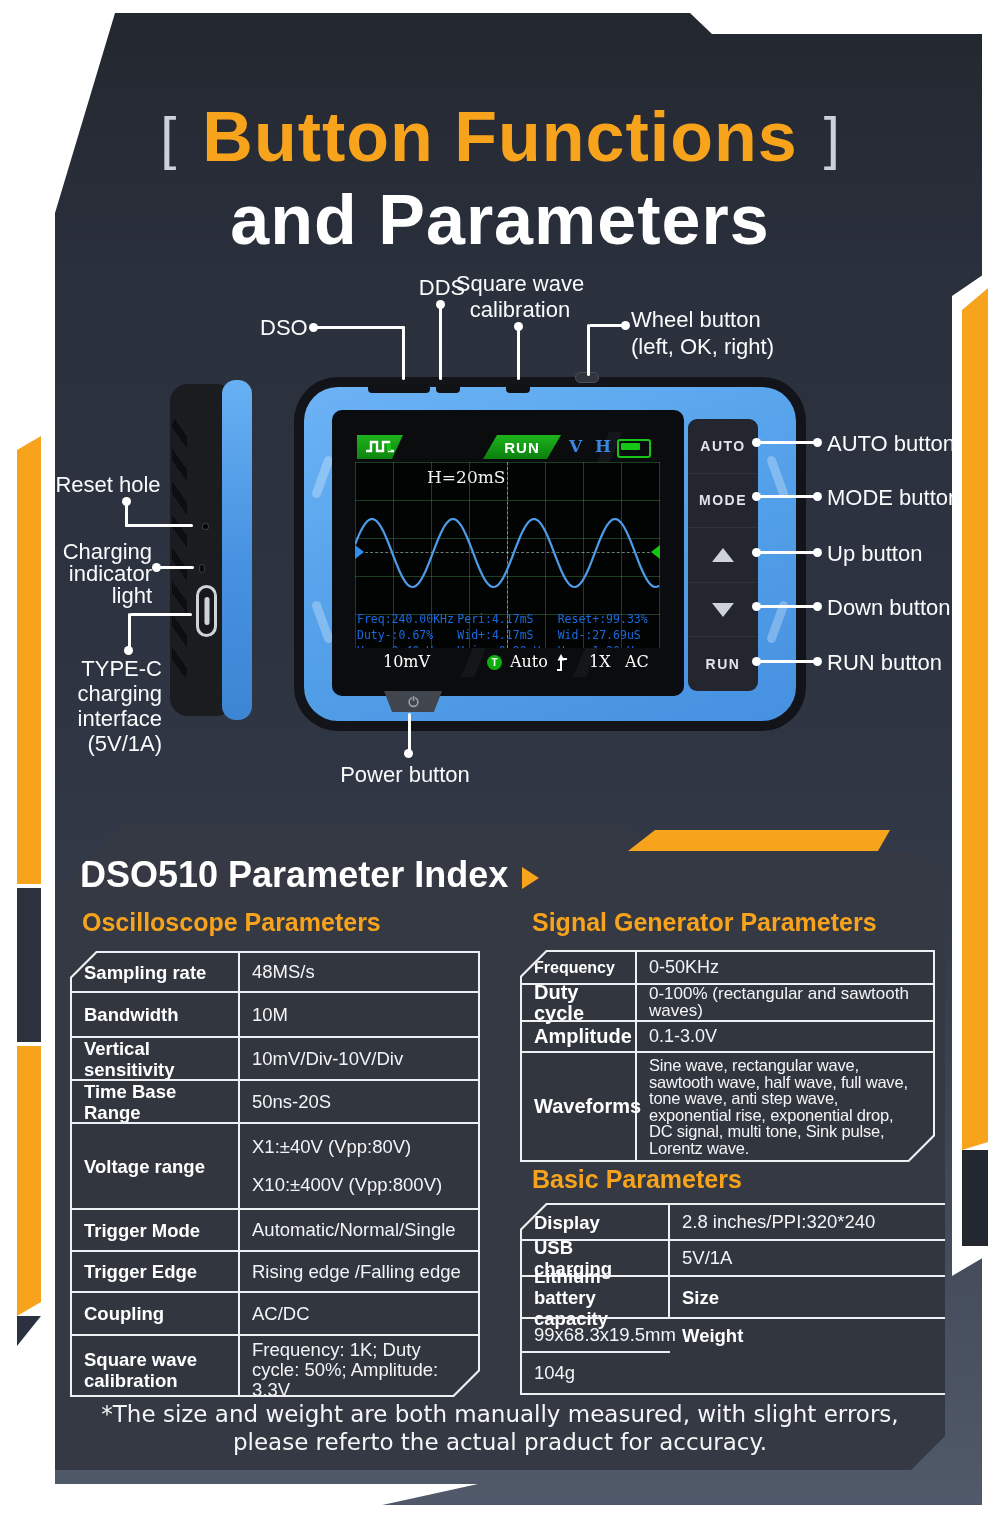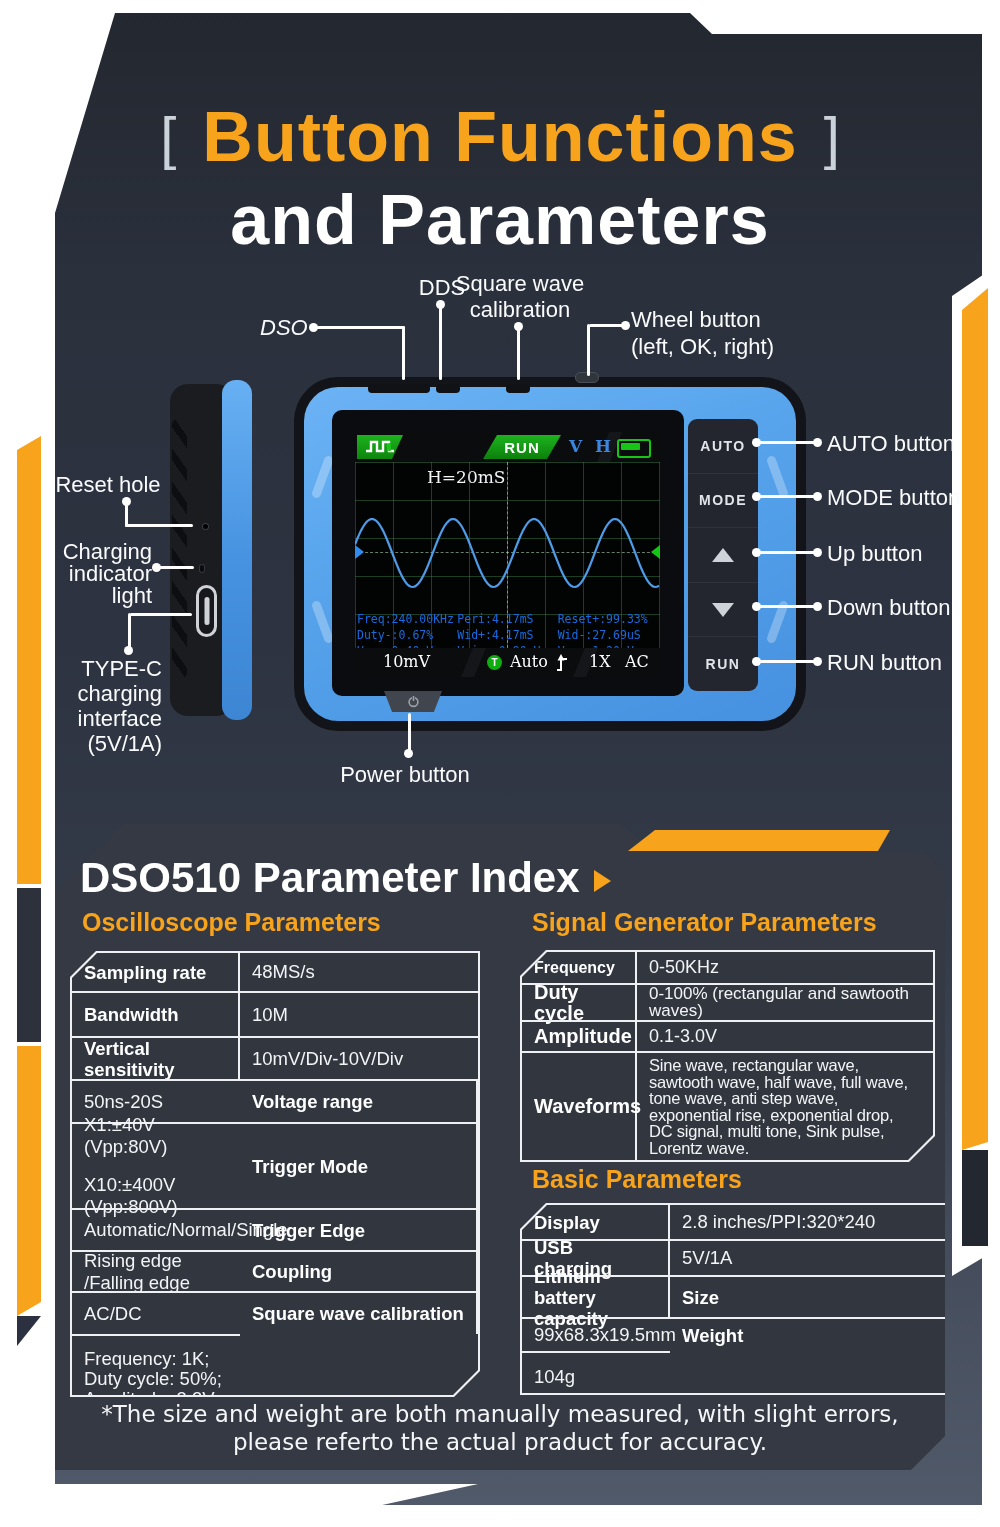--- a/index.html
+++ b/index.html
@@ -103,32 +103,32 @@
   .bot-item{font-family:"DejaVu Serif",serif;color:#ffffff;font-size:16px;position:absolute;top:4px;}
   .trig-circle{position:absolute;left:132px;top:7px;width:15px;height:15px;border-radius:50%;background:#0eae0e;
     color:#fff;font-size:10px;font-weight:700;display:flex;align-items:center;justify-content:center;}
   .bar-sep{position:absolute;top:0;width:13px;height:100%;background:#15161a;transform:skewX(-22deg);}
 
   
   .param-panel{left:55px;top:824px;width:890px;height:646px;background:#343943;
     clip-path:polygon(68px 0,565px 0,600px 27px,868px 27px,890px 48px,890px 612px,856px 646px,0 646px,0 68px);}
   .param-accent{left:628px;top:830px;width:262px;height:21px;background:#F7A31C;
     clip-path:polygon(27px 0,100% 0,calc(100% - 12px) 100%,0 100%);}
-  .pi-title{position:absolute;left:25px;top:30px;color:#ffffff;font-size:42px;font-weight:800;display:flex;align-items:center;}
+  .pi-title{position:absolute;left:25px;top:30px;color:#ffffff;font-size:36px;font-weight:800;display:flex;align-items:center;}
   .pi-arrow{display:inline-block;width:0;height:0;border-top:11px solid transparent;border-bottom:11px solid transparent;border-left:17px solid #F7A31C;margin-left:14px;margin-top:6px;}
   .sec-head{position:absolute;color:#F7A31C;font-size:25px;font-weight:700;}
   .ptable{position:absolute;background:#eef0f3;
     clip-path:polygon(26px 0,100% 0,100% calc(100% - 26px),calc(100% - 26px) 100%,0 100%,0 26px);}
   .ptable-in{position:absolute;inset:2px;background:#31363f;
     clip-path:polygon(25px 0,100% 0,100% calc(100% - 25px),calc(100% - 25px) 100%,0 100%,0 25px);}
   .tbl{display:grid;height:100%;}
   .tbl-osc{grid-template-columns:168px 1fr;grid-template-rows:38px 45px 43px 43px 86px 42px 41px 43px 1fr;}
   .tbl-sig{grid-template-columns:115px 1fr;grid-template-rows:31px 37px 31px 1fr;}
   .tbl-bas{grid-template-columns:148px 1fr;grid-template-rows:34px 36px 42px 34px 1fr;}
-  .cell{display:flex;align-items:center;padding:13px 12px;color:#f3f4f6;font-size:18.5px;box-sizing:border-box;}
+  .cell{display:flex;align-items:center;padding:4px 12px;color:#f3f4f6;font-size:18.5px;box-sizing:border-box;}
   .lblc{font-weight:700;color:#ffffff;border-right:2px solid #eef0f3;line-height:21px;}
   .bt{border-top:2px solid #eef0f3;}
   .valc{font-weight:400;}
   .val-stack{flex-direction:column;align-items:flex-start;justify-content:center;gap:16px;}
   .val-wrap{line-height:20px;}
   .wave-val{font-size:16.5px;line-height:16.5px;letter-spacing:-0.2px;padding-top:2px;padding-bottom:2px;}
   .duty-val{font-size:17px;line-height:16.5px;}
   .footnote{position:absolute;left:0;top:576px;width:100%;text-align:center;color:#f5f6f8;font-size:23px;line-height:28px;font-family:"DejaVu Sans",sans-serif;}
 </style>
 </head>
@@ -254,21 +254,21 @@
   </div>
 
   <div class="abs power-btn">
     <svg width="13" height="13">
       <circle cx="6.5" cy="7" r="4.4" stroke="#9aa0a8" fill="none" stroke-width="1.6"></circle>
       <line x1="6.5" y1="1" x2="6.5" y2="6.5" stroke="#41454d" stroke-width="3"></line>
       <line x1="6.5" y1="1" x2="6.5" y2="6" stroke="#9aa0a8" stroke-width="1.6"></line>
     </svg>
   </div>
 
-  <div class="abs co" style="left:260px;top:315px;font-style:italic;">DSO</div>
+  <div class="abs co" style="left:260px;top:315px;">DSO</div>
   <div class="abs co-dot" style="left:309px;top:323px;"></div>
   <div class="abs co-line" style="left:313px;top:326px;width:92px;height:3px;"></div>
   <div class="abs co-line" style="left:402px;top:326px;width:3px;height:54px;"></div>
 
   <div class="abs co" style="left:416px;top:275px;width:52px;text-align:center;">DDS</div>
   <div class="abs co-dot" style="left:436px;top:300px;"></div>
   <div class="abs co-line" style="left:439px;top:304px;width:3px;height:76px;"></div>
 
   <div class="abs co" style="left:440px;top:271px;width:160px;text-align:center;">
     <div>Square wave</div>
@@ -348,20 +348,21 @@
 
     <div class="ptable" style="left:15px;top:127px;width:410px;height:446px;">
       <div class="ptable-in">
         <div class="tbl tbl-osc">
           <div class="cell lblc">Sampling rate</div>
           <div class="cell valc">48MS/s</div>
           <div class="cell lblc bt">Bandwidth</div>
           <div class="cell valc bt">10M</div>
           <div class="cell lblc bt">Vertical sensitivity</div>
           <div class="cell valc bt">10mV/Div-10V/Div</div>
+          <div class="cell lblc bt">Time Base Range</div>
           <div class="cell valc bt">50ns-20S</div>
           <div class="cell lblc bt">Voltage range</div>
           <div class="cell valc bt val-stack">
             <span>X1:±40V (Vpp:80V)</span>
             <span>X10:±400V (Vpp:800V)</span>
           </div>
           <div class="cell lblc bt">Trigger Mode</div>
           <div class="cell valc bt">Automatic/Normal/Single</div>
           <div class="cell lblc bt">Trigger Edge</div>
           <div class="cell valc bt">Rising edge /Falling edge</div>

